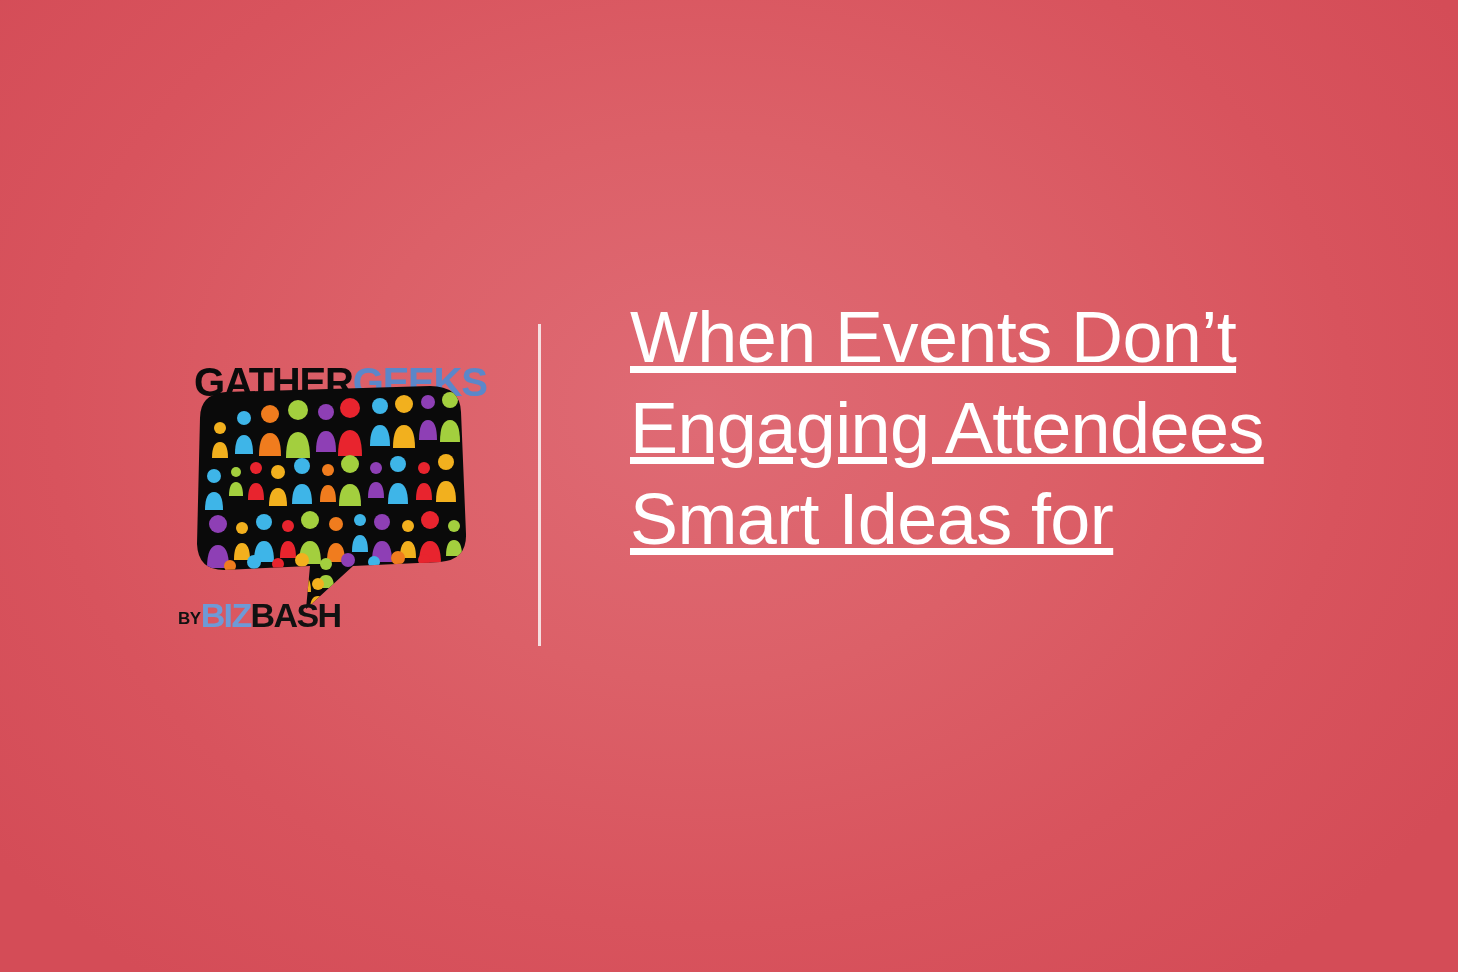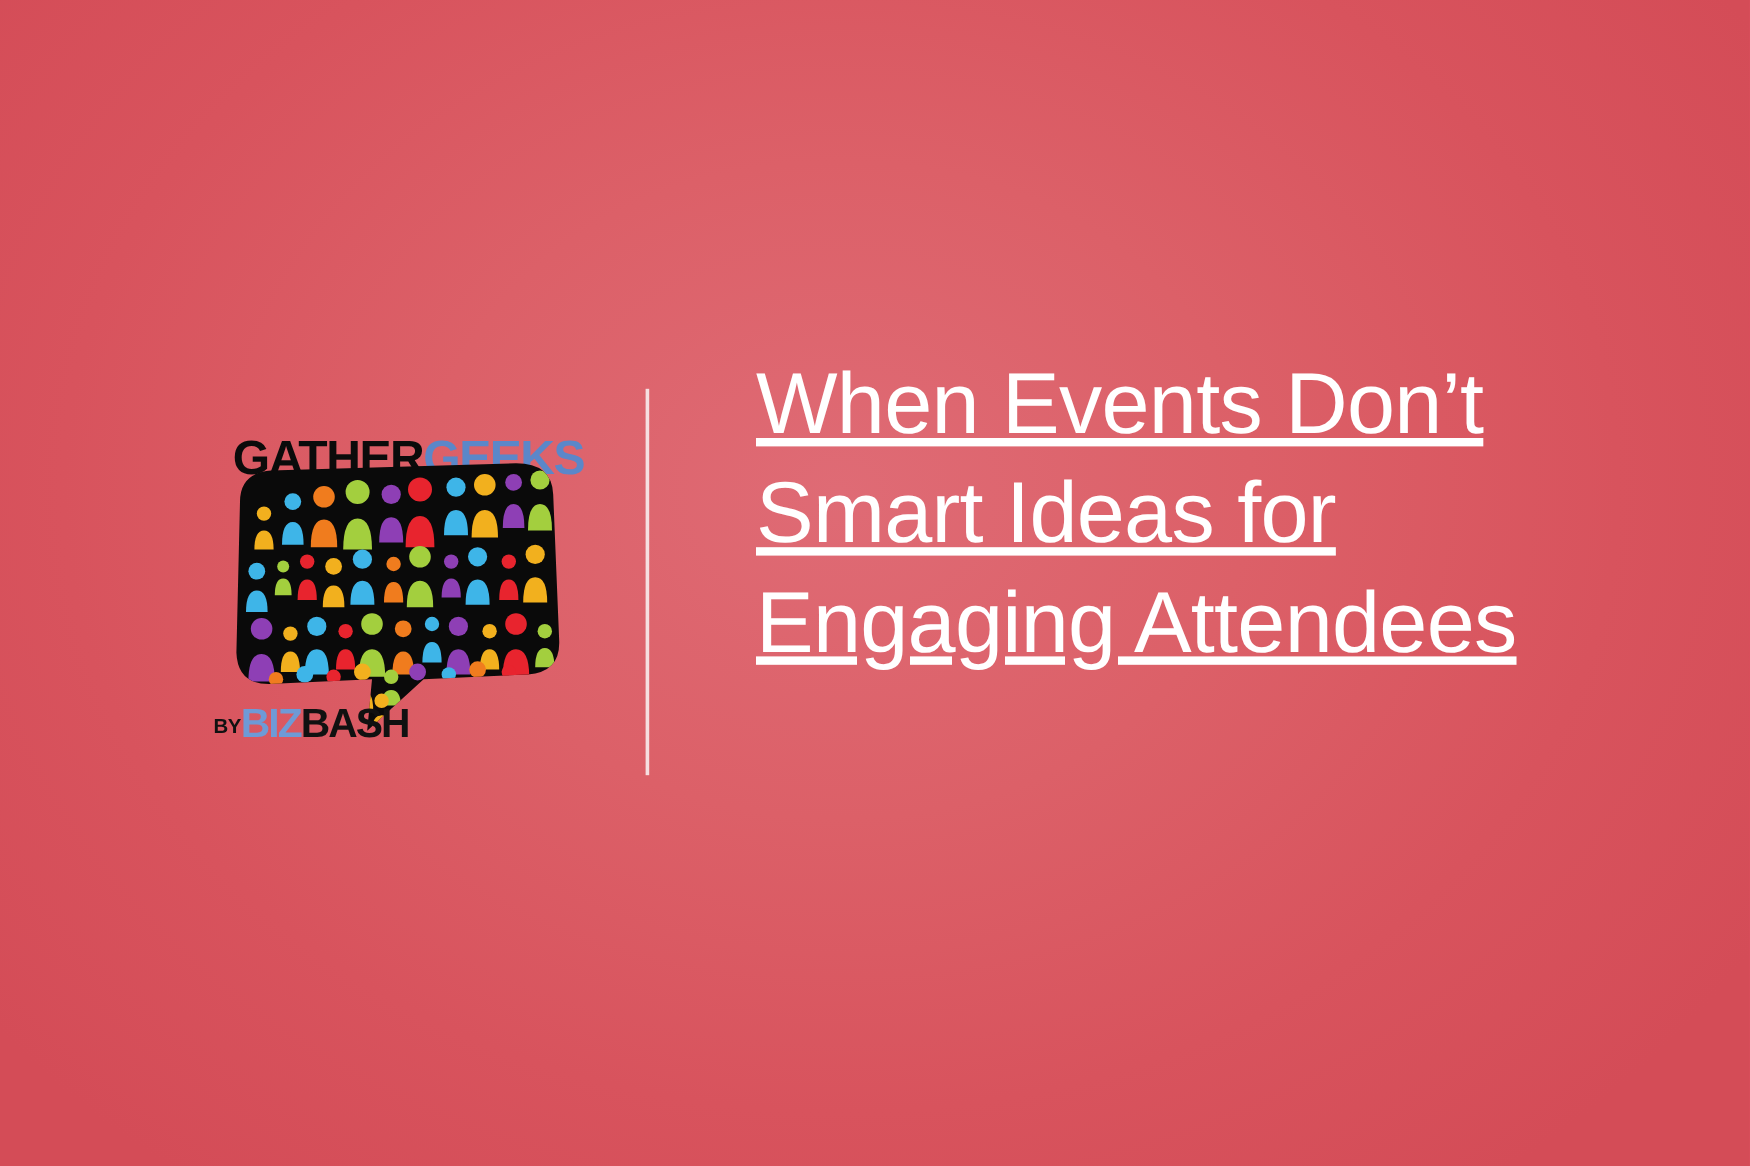--- a/index.html
+++ b/index.html
@@ -53,21 +53,21 @@
     top: 66px;
     width: 300px;
     height: 230px;
   }
   #bubble-svg { display: block; }
 
   
   #logo-byline {
     position: absolute;
     left: 0px;
-    top: 268px;
+    top: 280px;
     white-space: nowrap;
     line-height: 1;
     font-family: "Liberation Sans", sans-serif;
     text-align: right;
   }
   #logo-byline .b-by {
     font-size: 17px;
     font-weight: 700;
     color: #111;
     letter-spacing: -0.5px;
@@ -319,17 +319,17 @@
 
     <div id="logo-byline">
       <span class="b-by">BY</span><span class="b-biz">BIZ</span><span class="b-bash">BASH</span>
     </div>
   </div>
 
   <div id="divider"></div>
 
   <div id="title">
     <span class="tline">When Events Don’t</span>
+    <span class="tline">Engaging Attendees</span>
     <span class="tline">Smart Ideas for</span>
-    <span class="tline">Engaging Attendees</span>
   </div>
 
 </div>
 
 </body></html>

